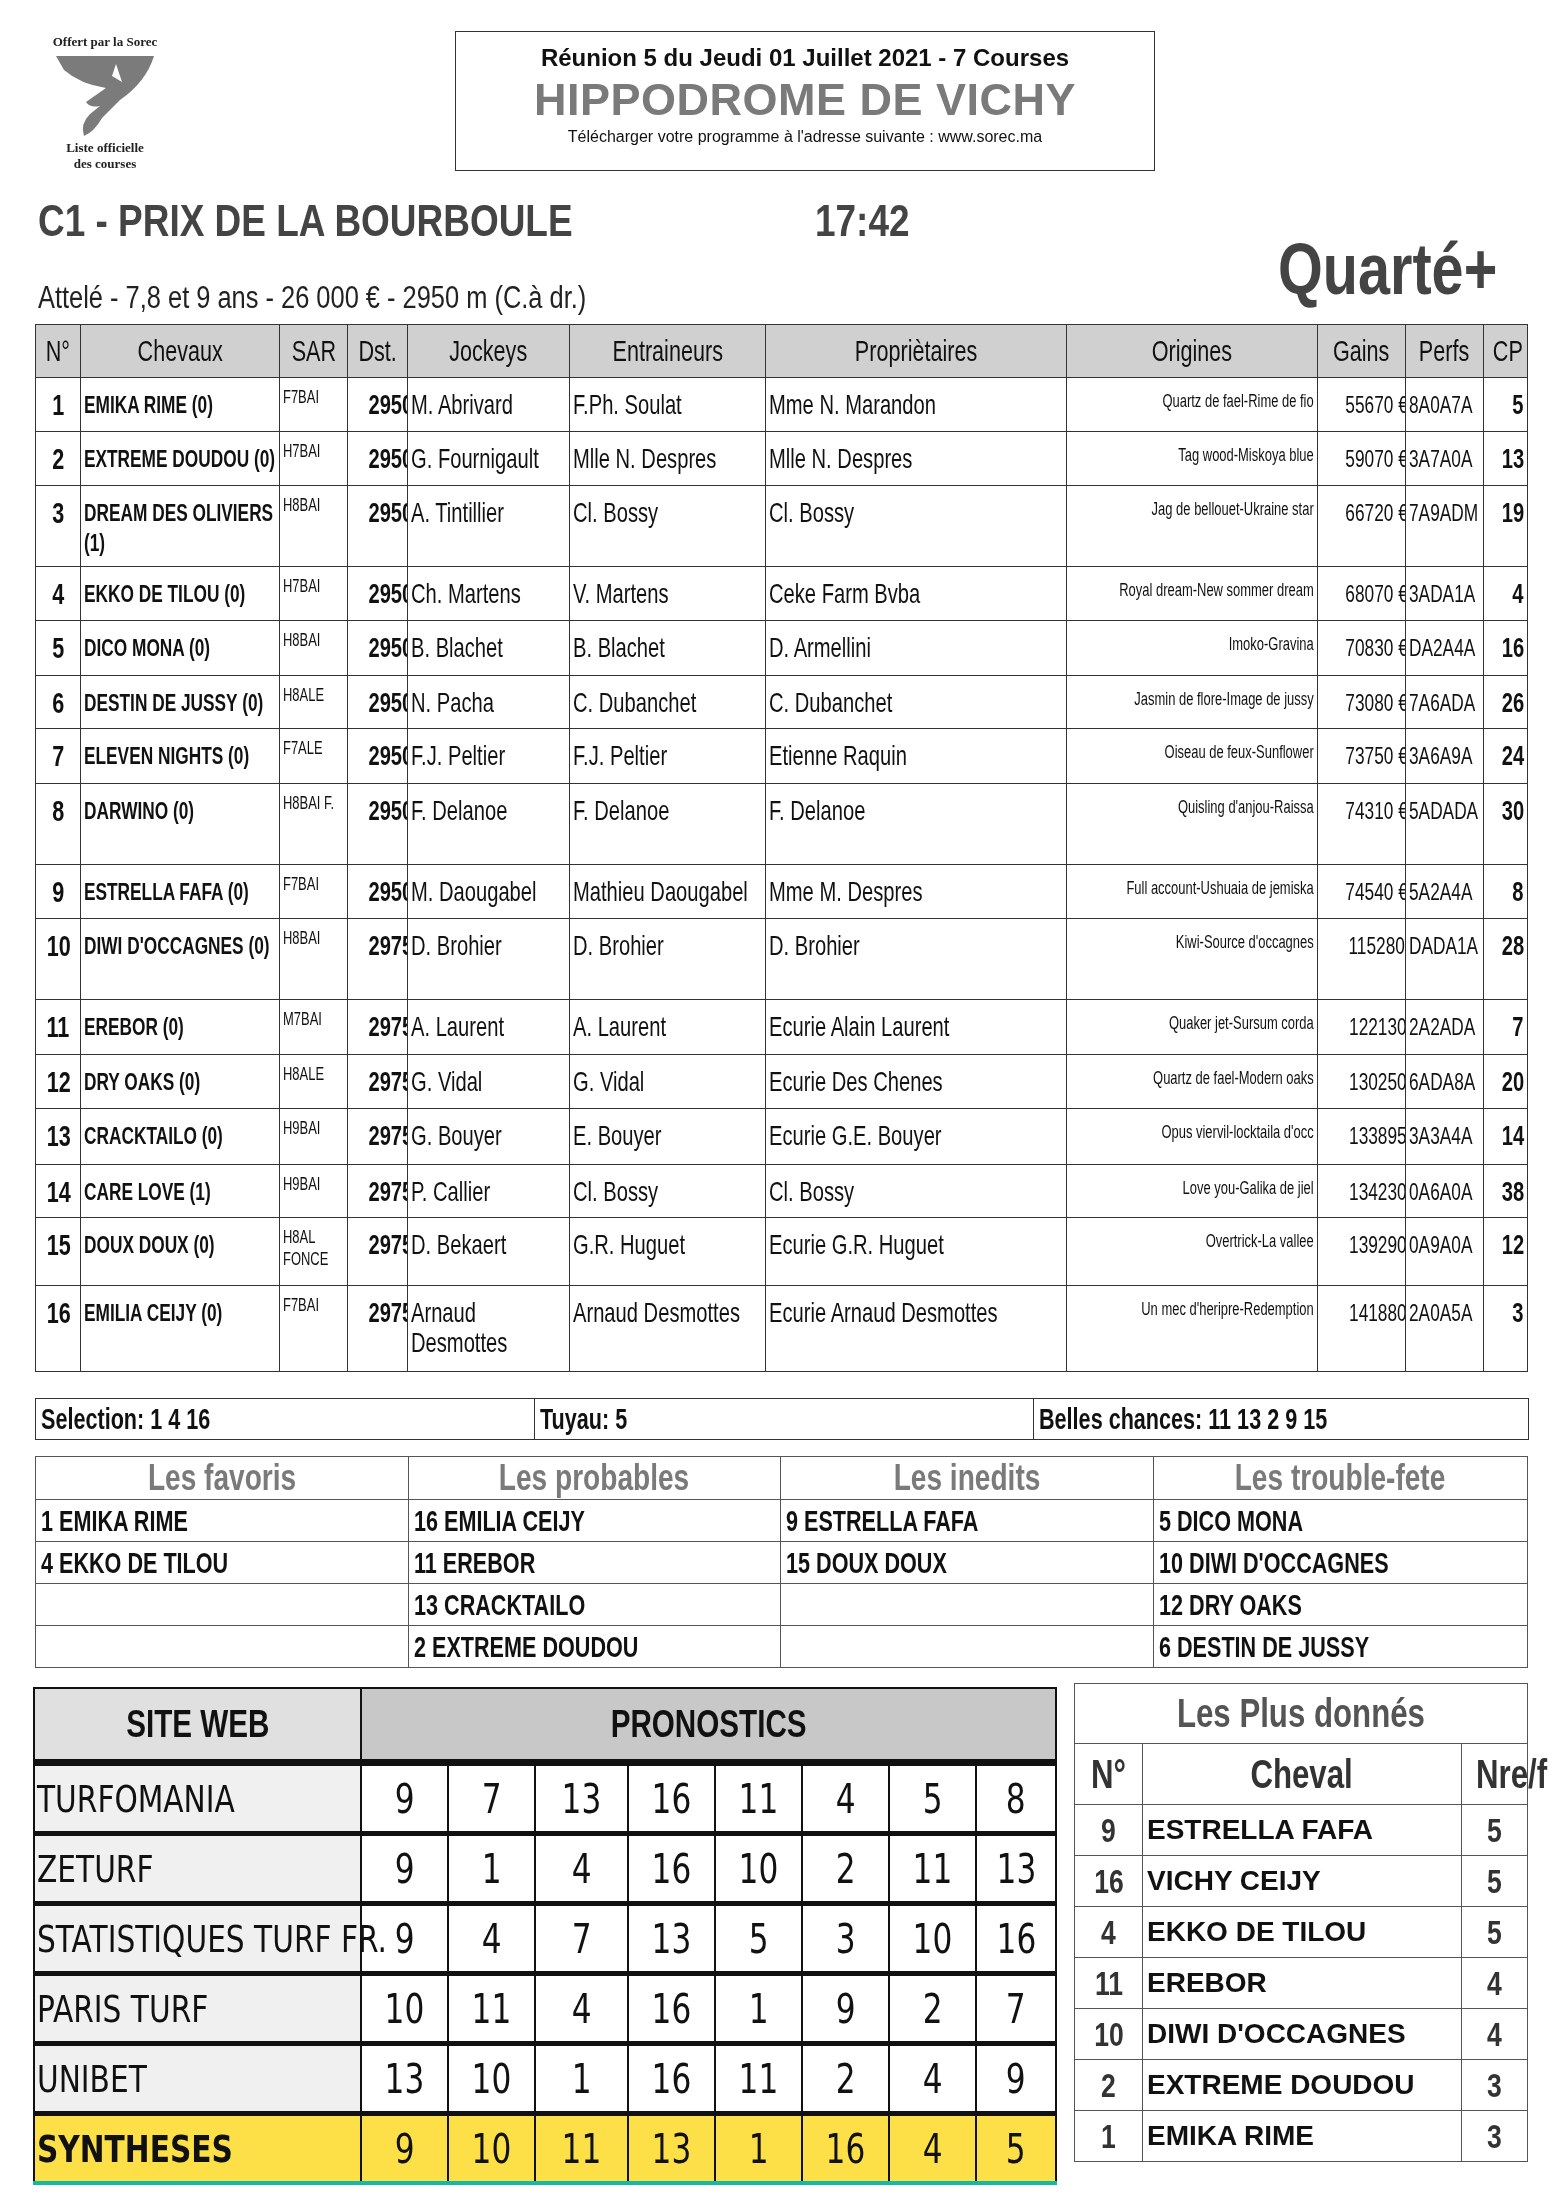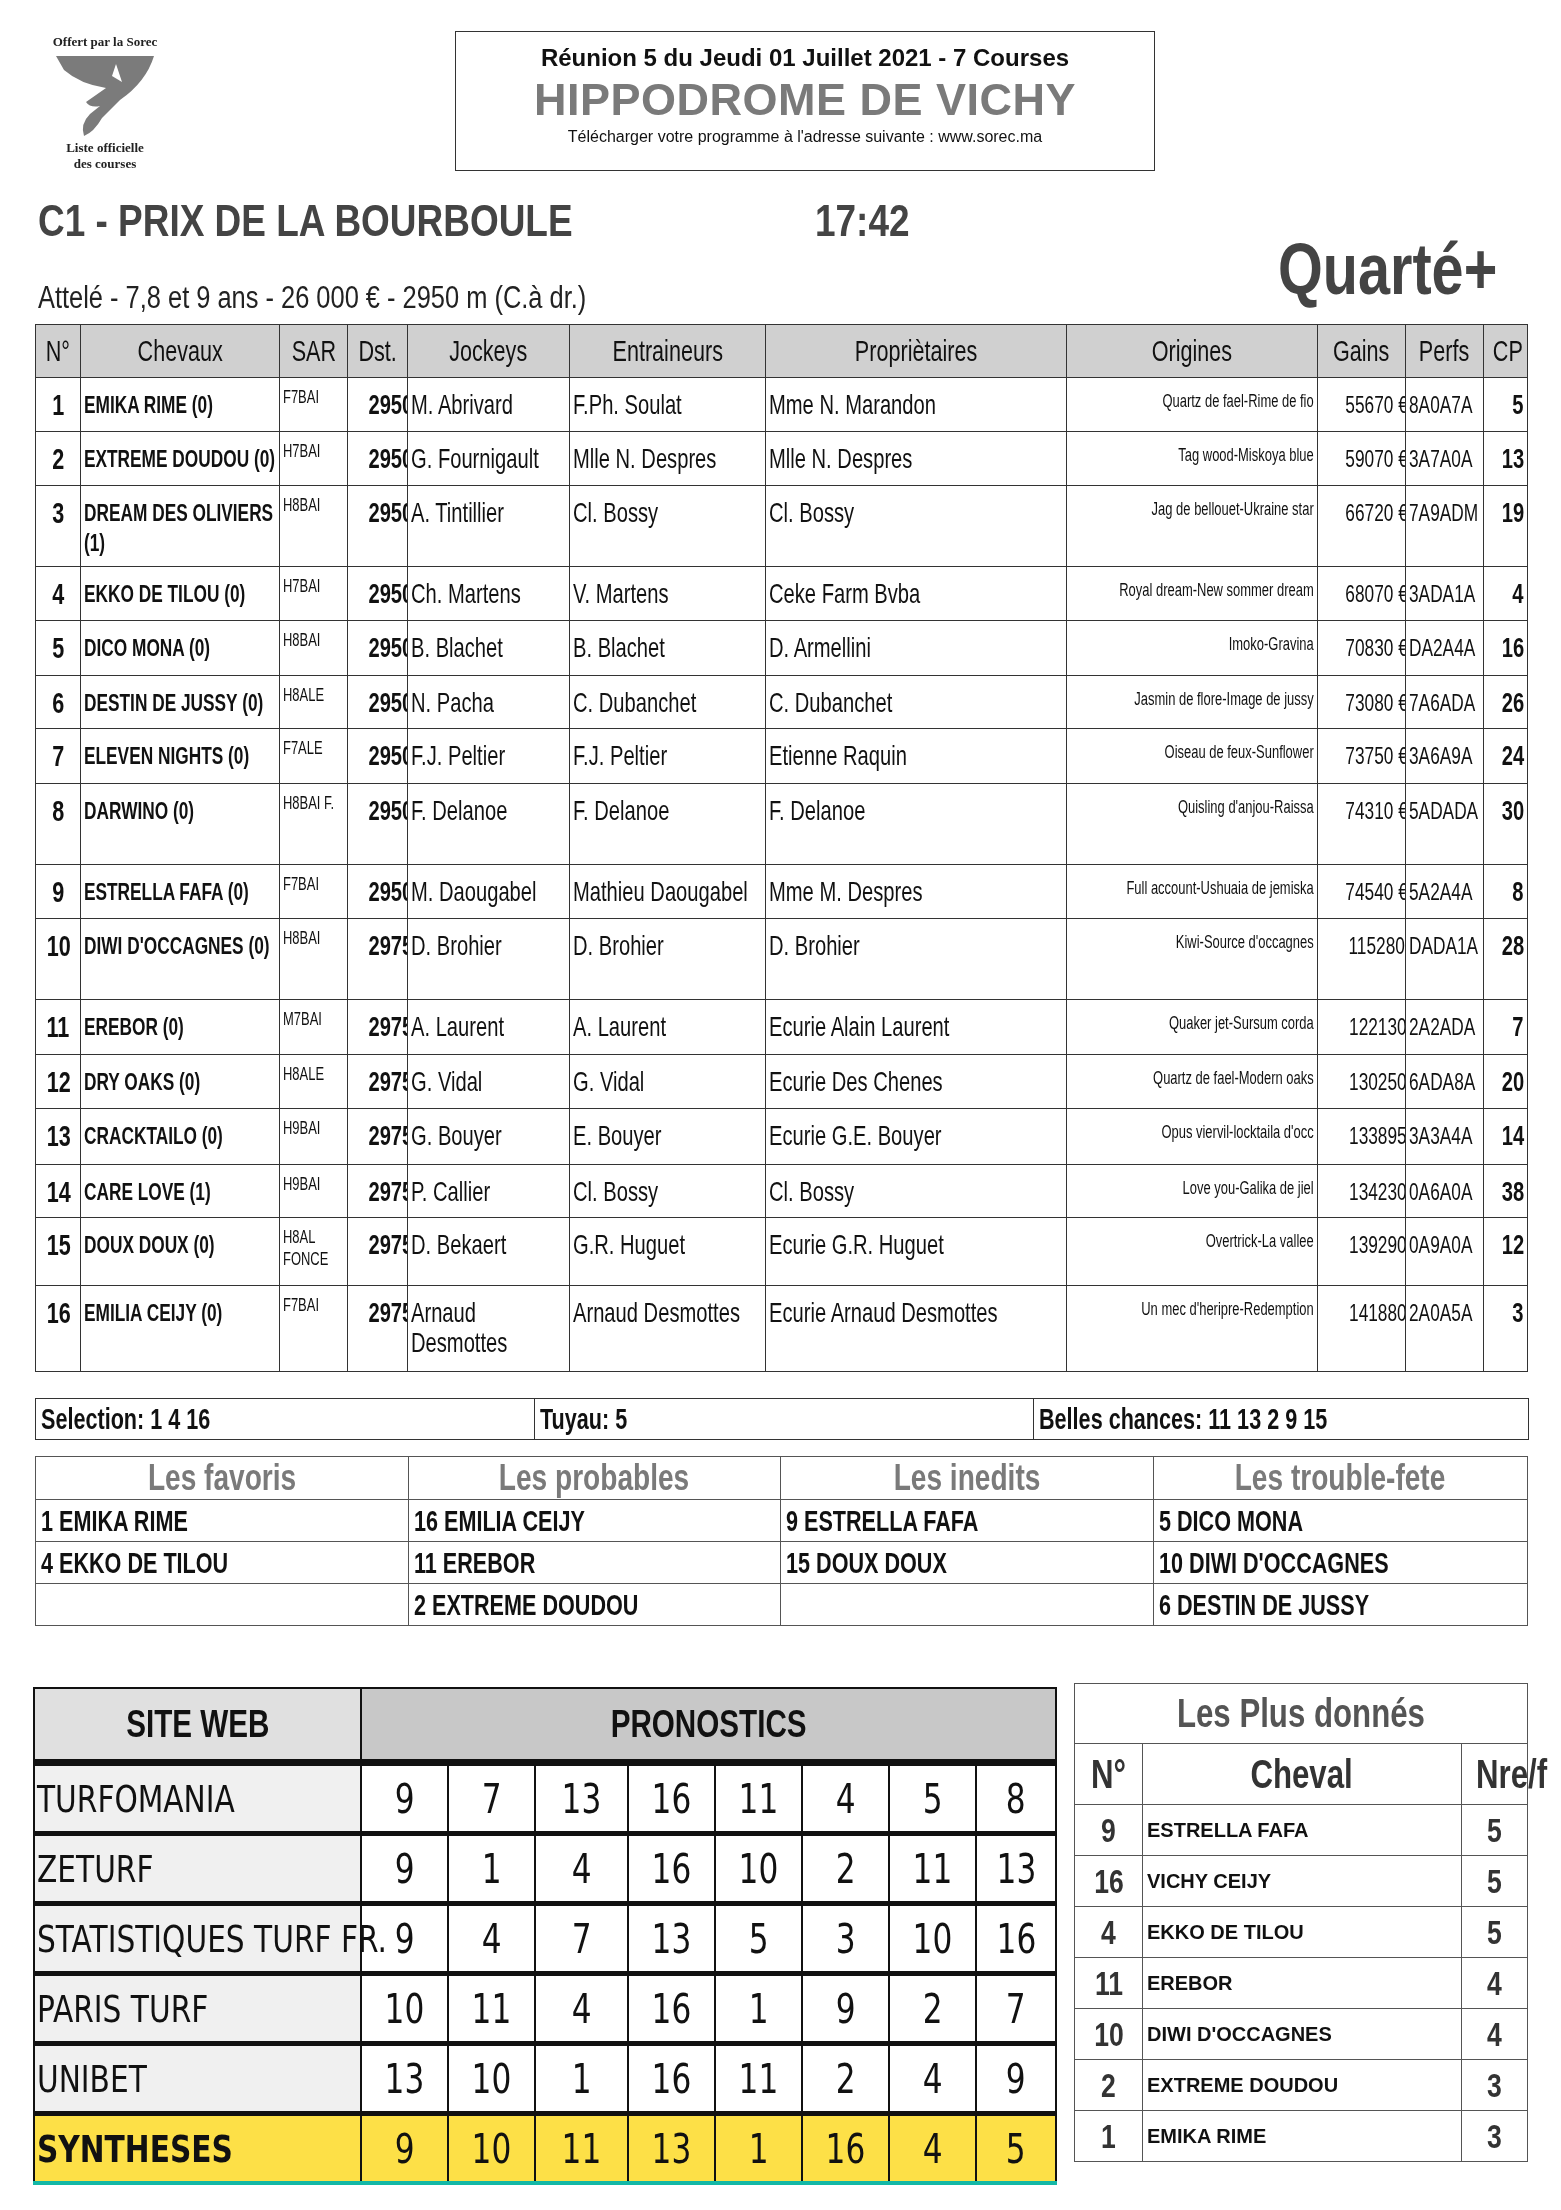--- a/index.html
+++ b/index.html
@@ -57,21 +57,21 @@
   #prono-table tr.sy td { background:#fde047; border-bottom:4px solid #14b8a6; }
   #prono-table tr.sy td.site { font-weight:bold; }
   #prono-table tr td { border-bottom-width:5px; }
   .cond2 { display:inline-block; transform:scaleX(0.78); transform-origin:left; white-space:nowrap; }
   .cond3 { display:inline-block; transform:scaleX(0.78); transform-origin:center; white-space:nowrap; }
   
   #plus-table { position:absolute; left:1074px; top:1683px; width:453px; table-layout:fixed; }
   #plus-table th, #plus-table td { border:1.5px solid #555; padding:0 4px; }
   #plus-table th.title { height:59px; font-size:40px; color:#555; font-weight:bold; text-align:center; }
   #plus-table th.col { height:60px; font-size:40px; color:#333; font-weight:bold; text-align:center; }
-  #plus-table td { height:50px; font-size:20px; font-weight:bold; }
+  #plus-table td { height:50px; font-size:28px; font-weight:bold; }
   #plus-table td.n, #plus-table td.c { text-align:center; font-size:34px; color:#333; }
 </style>
 </head>
 <body>
 
 <div id="logo" class="abs">
   <div class="top">Offert par la Sorec</div>
   <svg width="110" height="88" viewBox="0 0 110 88">
     <path d="M6 4 L104 4 Q96 30 70 48 L52 66 Q44 80 34 84 Q30 72 40 62 L50 54 Q40 56 36 50 L56 36 Q30 32 14 18 Z" fill="#7b7b7b"></path>
     <path d="M66 12 L72 30 L62 24 Z" fill="#fff"></path>
@@ -594,20 +594,26 @@
         <td><span class="cond">5 DICO MONA</span></td>
       </tr>
       <tr>
         <td><span class="cond">4 EKKO DE TILOU</span></td>
         <td><span class="cond">11 EREBOR</span></td>
         <td><span class="cond">15 DOUX DOUX</span></td>
         <td><span class="cond">10 DIWI D'OCCAGNES</span></td>
       </tr>
       <tr>
         <td><span class="cond"></span></td>
+        <td><span class="cond">13 CRACKTAILO</span></td>
+        <td><span class="cond"></span></td>
+        <td><span class="cond">12 DRY OAKS</span></td>
+      </tr>
+      <tr>
+        <td><span class="cond"></span></td>
         <td><span class="cond">2 EXTREME DOUDOU</span></td>
         <td><span class="cond"></span></td>
         <td><span class="cond">6 DESTIN DE JUSSY</span></td>
       </tr>
     </tbody>
 </table>
 
 <table id="prono-table">
   <colgroup>
     <col style="width:327px">

